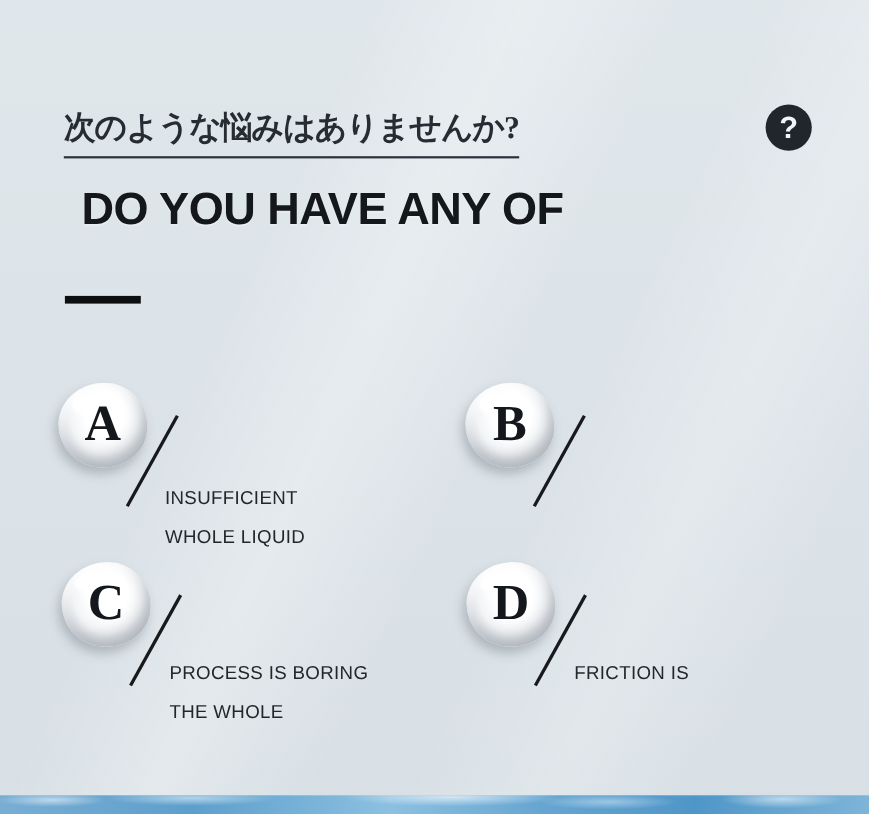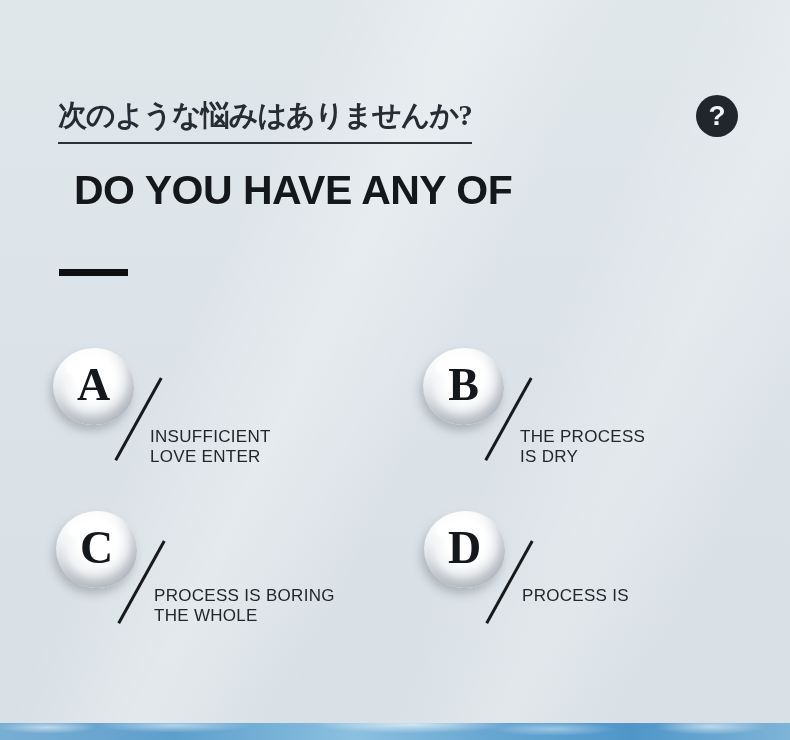--- a/index.html
+++ b/index.html
@@ -84,21 +84,21 @@
     width:2.5px;height:94px;background:#17191c;
     transform:rotate(29deg);
   }
 
   .label{
     position:absolute;left:97px;top:79px;
     font-size:17px;line-height:20px;letter-spacing:.3px;
     color:#22272b;
   }
   .item-c .label,.item-d .label{top:75px;left:98px;}
-  .label span{display:block;white-space:nowrap;}
+  .label span{display:block;white-space:nowrap;margin-top:16px;}
 
   
   .water{
     position:absolute;left:0;bottom:0;width:790px;height:17px;
     background:
       radial-gradient(ellipse 70px 9px at 6% 25%, rgba(255,255,255,.55), rgba(255,255,255,0) 70%),
       radial-gradient(ellipse 110px 10px at 22% 15%, rgba(235,246,252,.6), rgba(255,255,255,0) 70%),
       radial-gradient(ellipse 140px 12px at 52% 10%, rgba(255,255,255,.65), rgba(255,255,255,0) 70%),
       radial-gradient(ellipse 90px 10px at 70% 35%, rgba(220,238,250,.5), rgba(255,255,255,0) 70%),
       radial-gradient(ellipse 80px 12px at 90% 20%, rgba(245,250,253,.6), rgba(255,255,255,0) 70%),
@@ -121,51 +121,47 @@
   </div>
   <div class="heading-rule"></div>
 
   <div class="concern item-a">
     <div class="bubble">
       <span class="letter">A</span>
     </div>
     <div class="slash"></div>
     <div class="label">
       <span>INSUFFICIENT</span>
-      <span>LOVE ENTER</span>
+      <span>WHOLE LIQUID</span>
     </div>
   </div>
 
   <div class="concern item-b">
     <div class="bubble">
       <span class="letter">B</span>
     </div>
     <div class="slash"></div>
-    <div class="label">
-      <span>THE PROCESS</span>
-      <span>IS DRY</span>
-    </div>
   </div>
 
   <div class="concern item-c">
     <div class="bubble">
       <span class="letter">C</span>
     </div>
     <div class="slash"></div>
     <div class="label">
       <span>PROCESS IS BORING</span>
       <span>THE WHOLE</span>
     </div>
   </div>
 
   <div class="concern item-d">
     <div class="bubble">
       <span class="letter">D</span>
     </div>
     <div class="slash"></div>
     <div class="label">
-      <span>PROCESS IS</span>
+      <span>FRICTION IS</span>
     </div>
   </div>
 
   <div class="water"></div>
 
 </div>
 
 </body></html>

